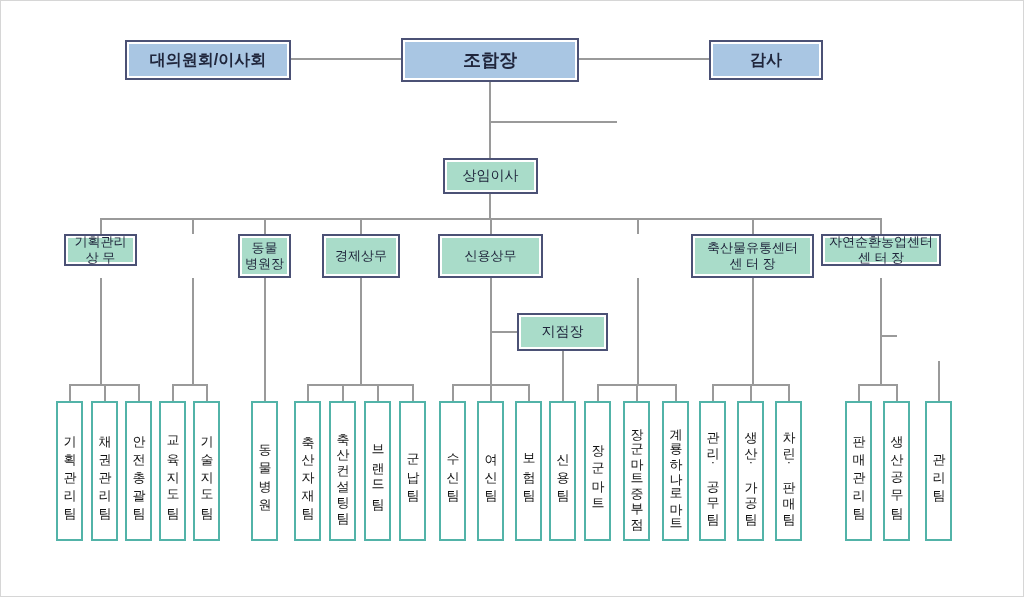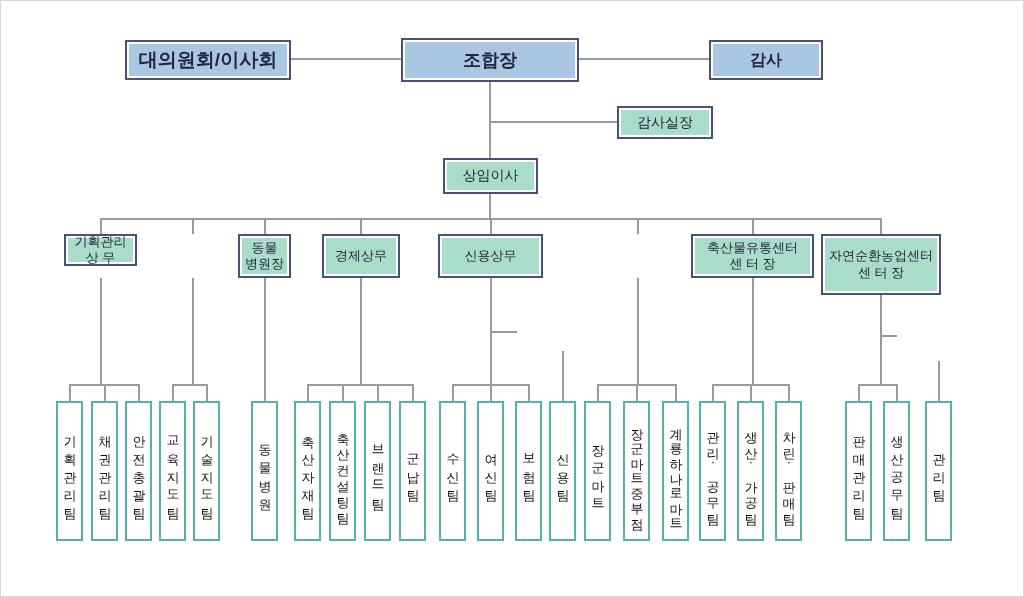--- a/index.html
+++ b/index.html
@@ -85,38 +85,38 @@
   <div class="ln" style="left:527px;top:383px;width:2px;height:17px"></div>
   <div class="ln" style="left:596px;top:383px;width:2px;height:17px"></div>
   <div class="ln" style="left:635px;top:383px;width:2px;height:17px"></div>
   <div class="ln" style="left:674px;top:383px;width:2px;height:17px"></div>
   <div class="ln" style="left:711px;top:383px;width:2px;height:17px"></div>
   <div class="ln" style="left:749px;top:383px;width:2px;height:17px"></div>
   <div class="ln" style="left:787px;top:383px;width:2px;height:17px"></div>
   <div class="ln" style="left:857px;top:383px;width:2px;height:17px"></div>
   <div class="ln" style="left:895px;top:383px;width:2px;height:17px"></div>
 
-  <div class="box blue" style="left:124px;top:39px;width:166px;height:40px;font-size:19px">대의원회/이사회</div>
+  <div class="box blue" style="left:124px;top:39px;width:166px;height:40px;font-size:16px">대의원회/이사회</div>
   <div class="box blue" style="left:708px;top:39px;width:114px;height:40px;font-size:16px">감사</div>
   <div class="box blue" style="left:400px;top:37px;width:178px;height:44px;font-size:18px">조합장</div>
 
-  <div class="box green mid" style="left:616px;top:105px;width:96px;height:33px">감사실장</div>
   <div class="box green mid" style="left:442px;top:157px;width:95px;height:36px">상임이사</div>
 
   <div class="box green" style="left:63px;top:233px;width:73px;height:32px">기획관리
 상 무</div>
   <div class="box green" style="left:237px;top:233px;width:53px;height:44px">동물
 병원장</div>
   <div class="box green" style="left:321px;top:233px;width:78px;height:44px">경제상무</div>
   <div class="box green" style="left:437px;top:233px;width:105px;height:44px">신용상무</div>
   <div class="box green" style="left:690px;top:233px;width:123px;height:44px">축산물유통센터
 센 터 장</div>
-  <div class="box green" style="left:820px;top:233px;width:120px;height:61px">자연순환농업센터
+  <div class="box green" style="left:820px;top:233px;width:120px;height:32px">자연순환농업센터
 센 터 장</div>
 
+  <div class="box green mid" style="left:516px;top:312px;width:91px;height:38px">지점장</div>
 
   <div class="team" style="left:55px">기획관리팀</div>
   <div class="team" style="left:90px">채권관리팀</div>
   <div class="team" style="left:124px">안전총괄팀</div>
   <div class="team" style="left:158px">교육지도팀</div>
   <div class="team" style="left:192px">기술지도팀</div>
   <div class="team" style="left:250px">동물병원</div>
   <div class="team" style="left:293px">축산자재팀</div>
   <div class="team" style="left:328px;letter-spacing:3px">축산컨설팅팀</div>
   <div class="team" style="left:363px">브랜드팀</div>

